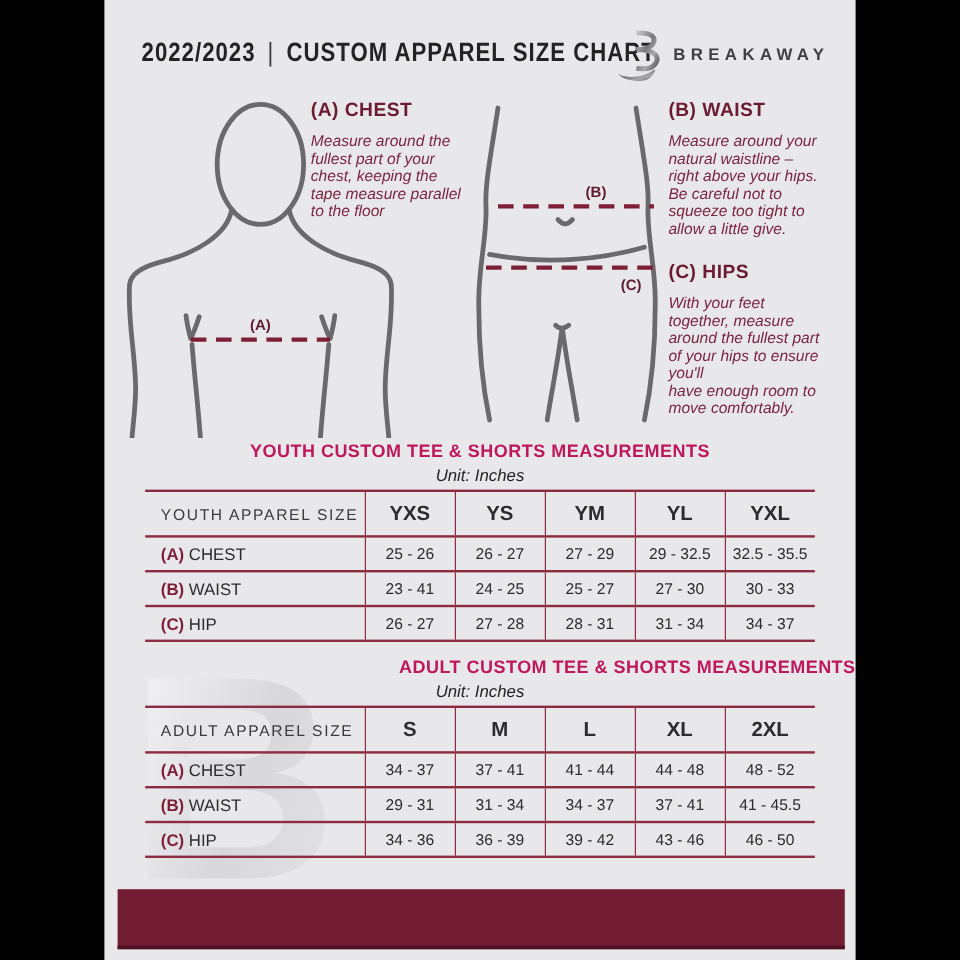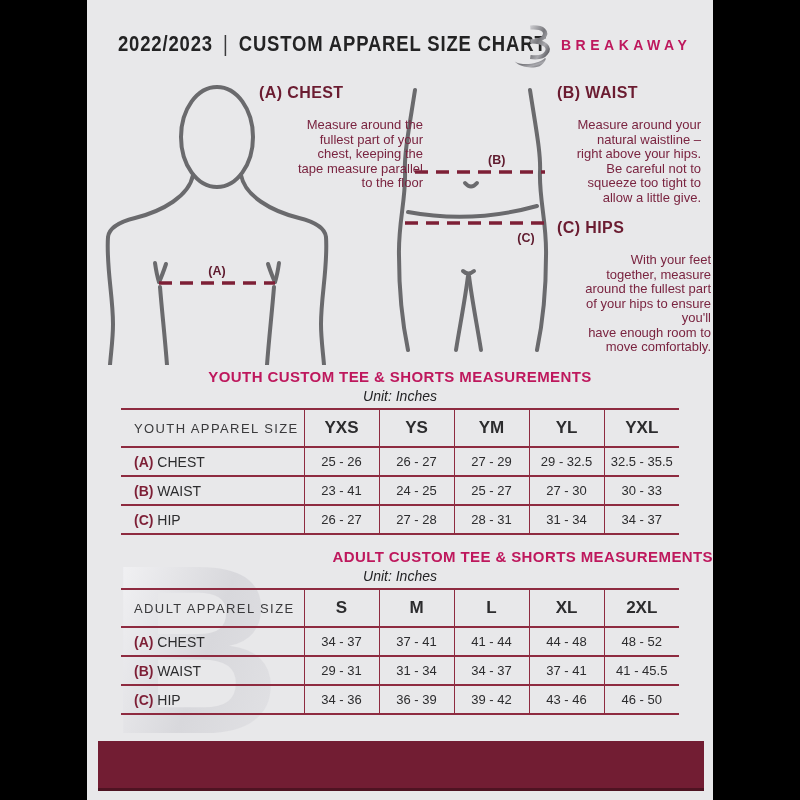--- a/index.html
+++ b/index.html
@@ -14,31 +14,30 @@
   
   .hdr-line{
     position:absolute;left:31px;top:31px;white-space:nowrap;
     font-weight:bold;font-size:22px;letter-spacing:1px;color:#232324;
     transform:scaleX(.84);transform-origin:left center;
   }
   .hdr-line .sep{margin:0 12px;font-weight:normal;color:#3a3a3c;}
   .logo-svg{position:absolute;left:424px;top:20px;}
   .brand{
     position:absolute;left:474px;top:37px;font-weight:bold;font-size:14px;
-    letter-spacing:4.5px;color:#be185d;
+    letter-spacing:4.5px;color:#404040;
   }
   
   .instr{position:absolute;width:180px;}
   .instr h3{
     margin:0 0 9px 0;font-size:16px;font-weight:bold;color:#6b1c31;letter-spacing:.4px;
   }
   .instr p{
-    margin:16px;font-size:13px;line-height:14.5px;color:#7a2440;
+    margin:0;font-size:13px;line-height:14.5px;font-style:italic;color:#7a2440;
     white-space:pre-line;
-    text-align:right;
   }
   #instr-a{left:172px;top:84px;}
   #instr-b{left:470px;top:84px;width:160px;}
   #instr-c{left:470px;top:219px;width:170px;}
   .fig{position:absolute;}
   #fig-upper{left:16px;top:80px;}
   #fig-lower{left:297px;top:84px;}
   .fig path,.fig ellipse{fill:none;stroke:#6a6a6d;stroke-width:4;stroke-linecap:round;}
   .fig .dash{stroke:#7d1f36;stroke-width:3.5;stroke-dasharray:13 8;stroke-linecap:butt;}
   .fig text{font-family:"Liberation Sans",sans-serif;font-size:12.5px;font-weight:bold;fill:#5f1b2e;}

